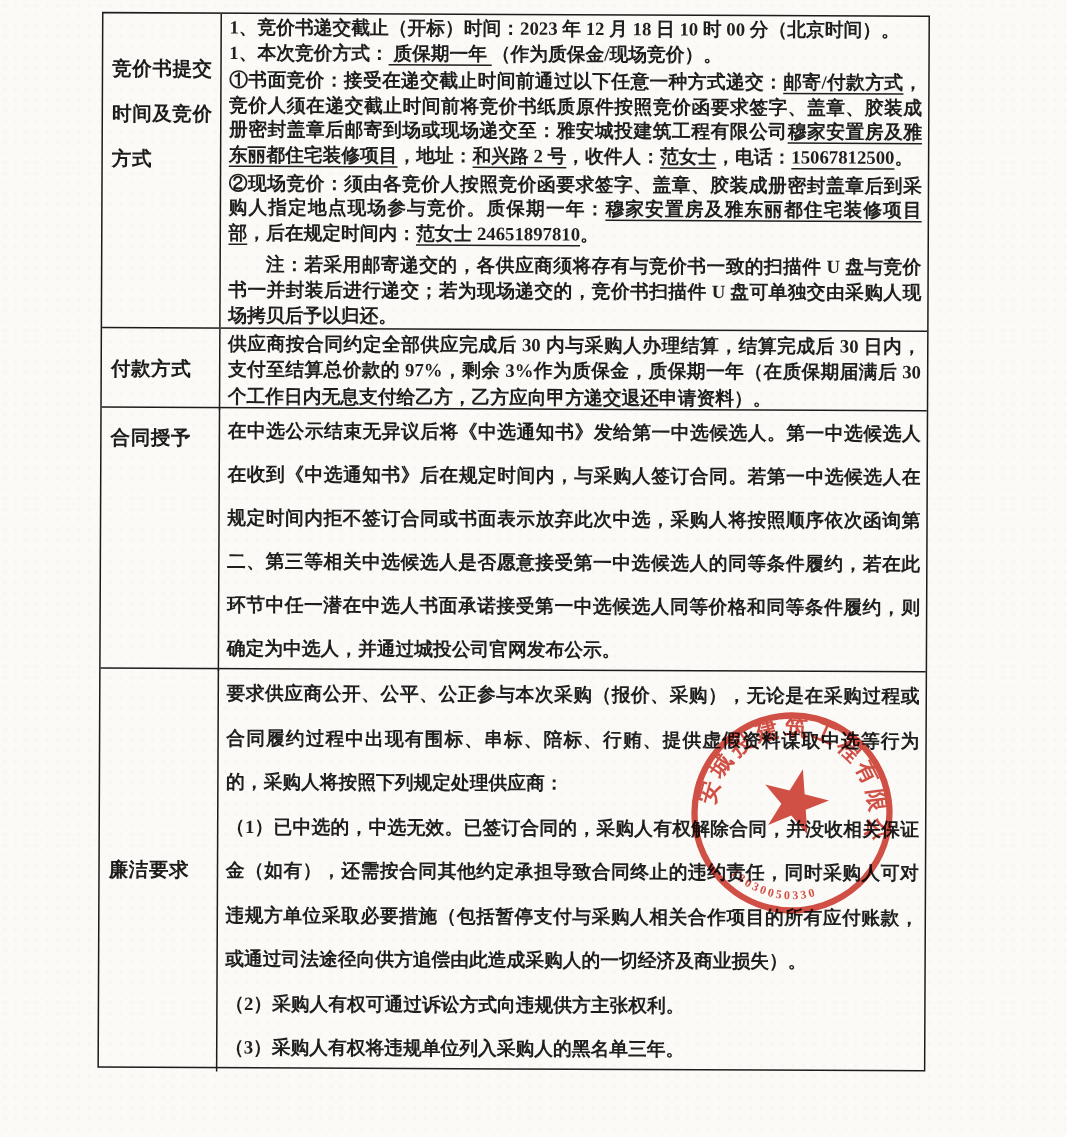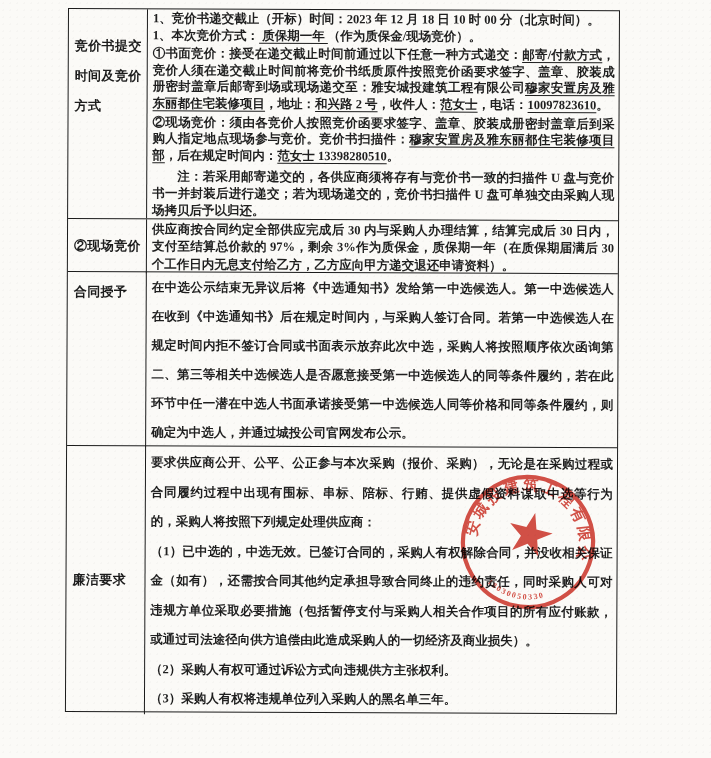--- a/index.html
+++ b/index.html
@@ -49,28 +49,28 @@
 
 <div class="page">
 
   <div class="table">
 
     <div class="row r1">
       <div class="label-cell">竞价书提交时间及竞价方式</div>
       <div class="content-cell">
         <p><span>1、竞价书递交截止（开标）时间：2023 年 12 月 18 日 10 时 00 分（北京时间）。</span></p>
         <p><span>1、本次竞价方式：</span><span class="u"> 质保期一年 </span><span>（作为质保金/现场竞价）。</span></p>
-        <p class="sec"><span>①书面竞价：接受在递交截止时间前通过以下任意一种方式递交：</span><span class="u">邮寄/付款方式</span><span>，竞价人须在递交截止时间前将竞价书纸质原件按照竞价函要求签字、盖章、胶装成册密封盖章后邮寄到场或现场递交至：雅安城投建筑工程有限公司</span><span class="u">穆家安置房及雅东丽都住宅装修项目</span><span>，地址：</span><span class="u">和兴路 2 号</span><span>，收件人：</span><span class="u">范女士</span><span>，电话：</span><span class="u">10097823610</span><span>。</span></p>
-        <p class="sec"><span>②现场竞价：须由各竞价人按照竞价函要求签字、盖章、胶装成册密封盖章后到采购人指定地点现场参与竞价。竞价书扫描件：</span><span class="u">穆家安置房及雅东丽都住宅装修项目部</span><span>，后在规定时间内：</span><span class="u">范女士 13398280510</span><span>。</span></p>
+        <p class="sec"><span>①书面竞价：接受在递交截止时间前通过以下任意一种方式递交：</span><span class="u">邮寄/付款方式</span><span>，竞价人须在递交截止时间前将竞价书纸质原件按照竞价函要求签字、盖章、胶装成册密封盖章后邮寄到场或现场递交至：雅安城投建筑工程有限公司</span><span class="u">穆家安置房及雅东丽都住宅装修项目</span><span>，地址：</span><span class="u">和兴路 2 号</span><span>，收件人：</span><span class="u">范女士</span><span>，电话：</span><span class="u">15067812500</span><span>。</span></p>
+        <p class="sec"><span>②现场竞价：须由各竞价人按照竞价函要求签字、盖章、胶装成册密封盖章后到采购人指定地点现场参与竞价。质保期一年：</span><span class="u">穆家安置房及雅东丽都住宅装修项目部</span><span>，后在规定时间内：</span><span class="u">范女士 24651897810</span><span>。</span></p>
         <p class="note"><span>注：若采用邮寄递交的，各供应商须将存有与竞价书一致的扫描件 U 盘与竞价书一并封装后进行递交；若为现场递交的，竞价书扫描件 U 盘可单独交由采购人现场拷贝后予以归还。</span></p>
       </div>
     </div>
 
     <div class="row r2">
-      <div class="label-cell">②现场竞价</div>
+      <div class="label-cell">付款方式</div>
       <div class="content-cell">
         <p><span>供应商按合同约定全部供应完成后 30 内与采购人办理结算，结算完成后 30 日内，支付至结算总价款的 97%，剩余 3%作为质保金，质保期一年（在质保期届满后 30 个工作日内无息支付给乙方，乙方应向甲方递交退还申请资料）。</span></p>
       </div>
     </div>
 
     <div class="row r3">
       <div class="label-cell">合同授予</div>
       <div class="content-cell">
         <p><span>在中选公示结束无异议后将《中选通知书》发给第一中选候选人。第一中选候选人在收到《中选通知书》后在规定时间内，与采购人签订合同。若第一中选候选人在规定时间内拒不签订合同或书面表示放弃此次中选，采购人将按照顺序依次函询第二、第三等相关中选候选人是否愿意接受第一中选候选人的同等条件履约，若在此环节中任一潜在中选人书面承诺接受第一中选候选人同等价格和同等条件履约，则确定为中选人，并通过城投公司官网发布公示。</span></p>
       </div>

